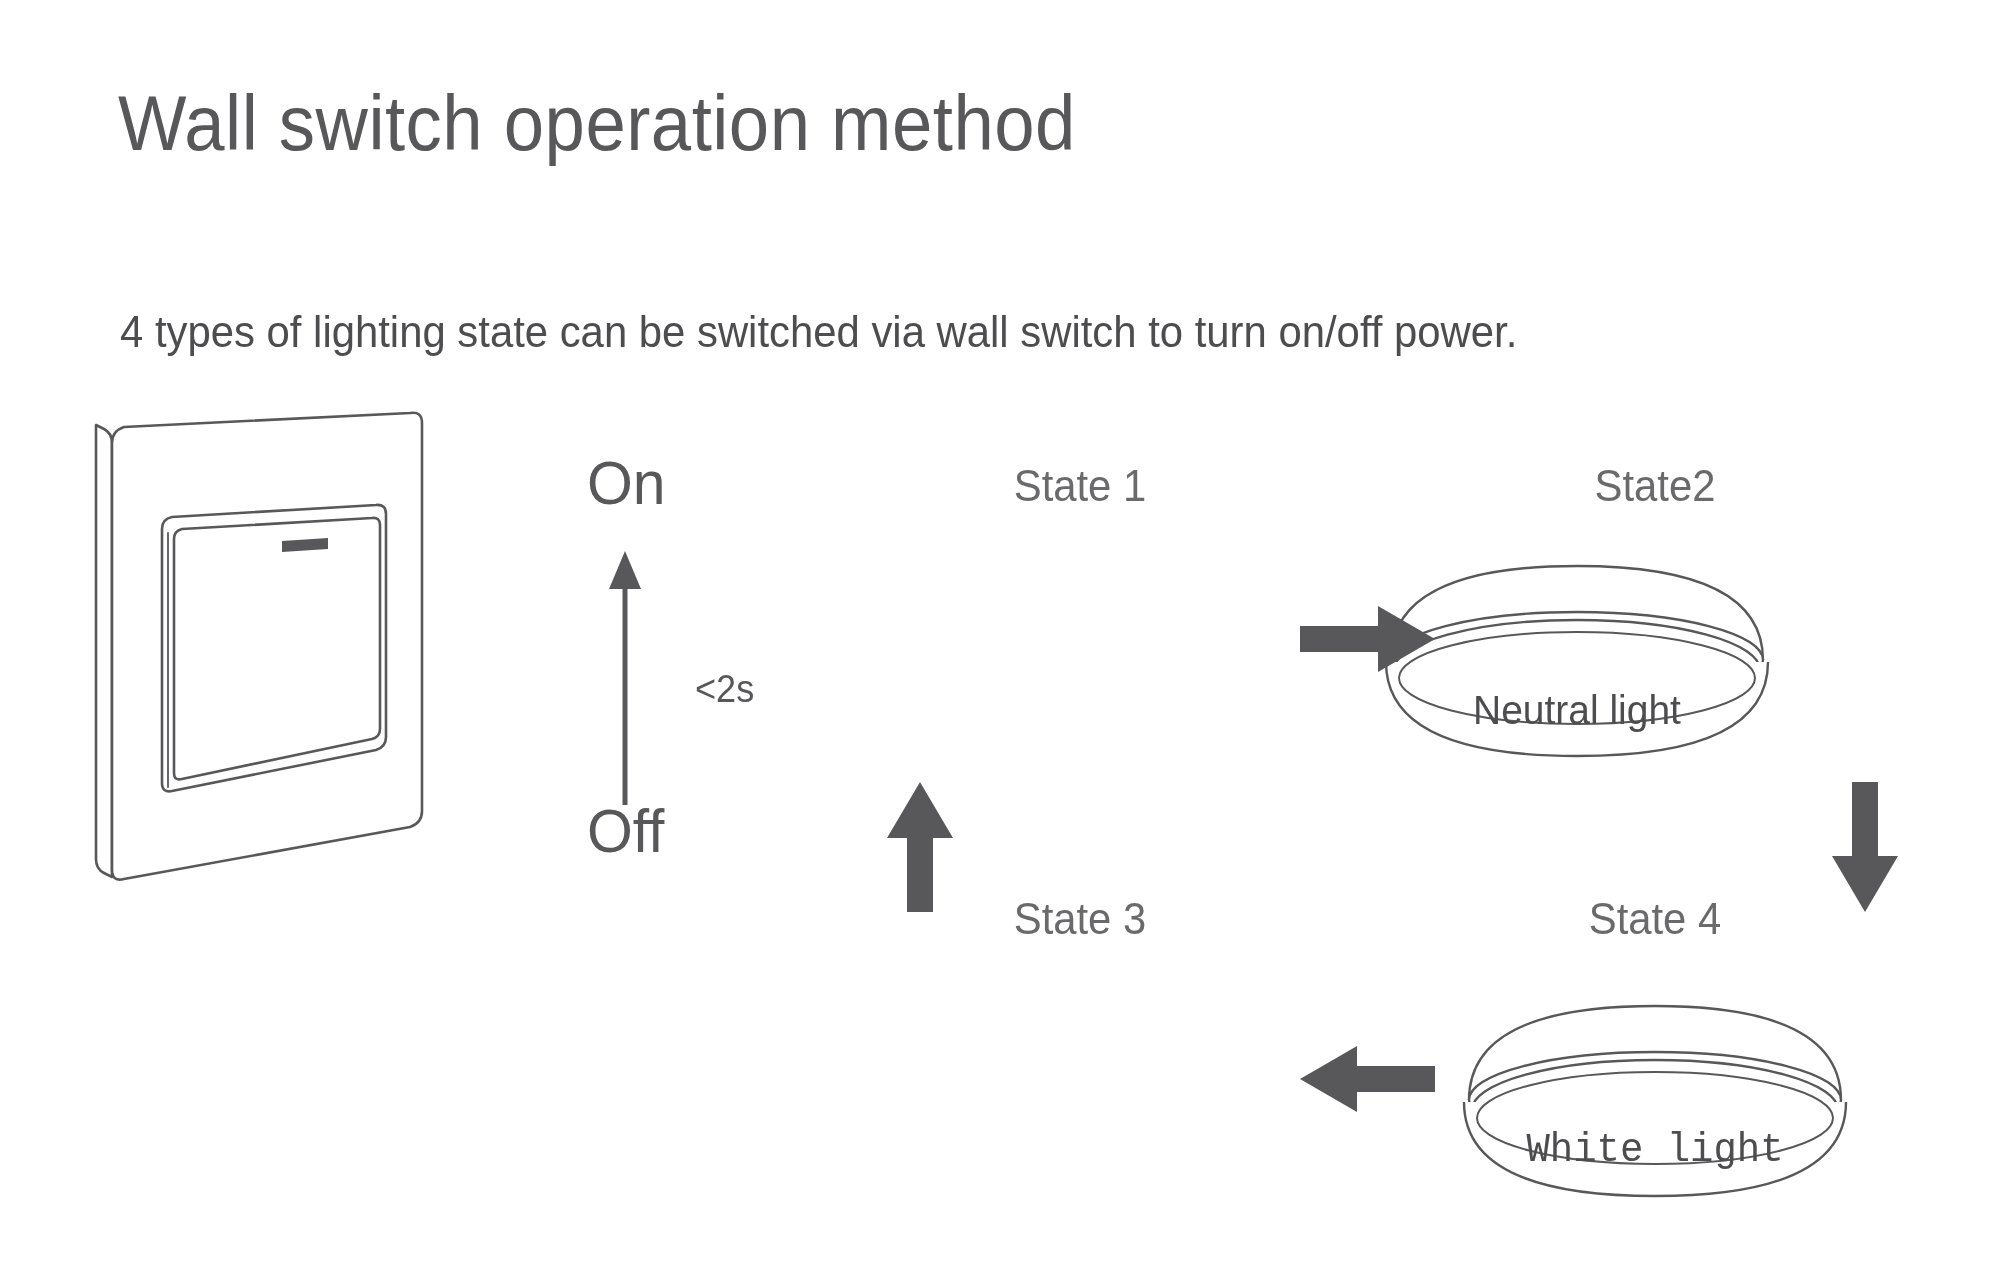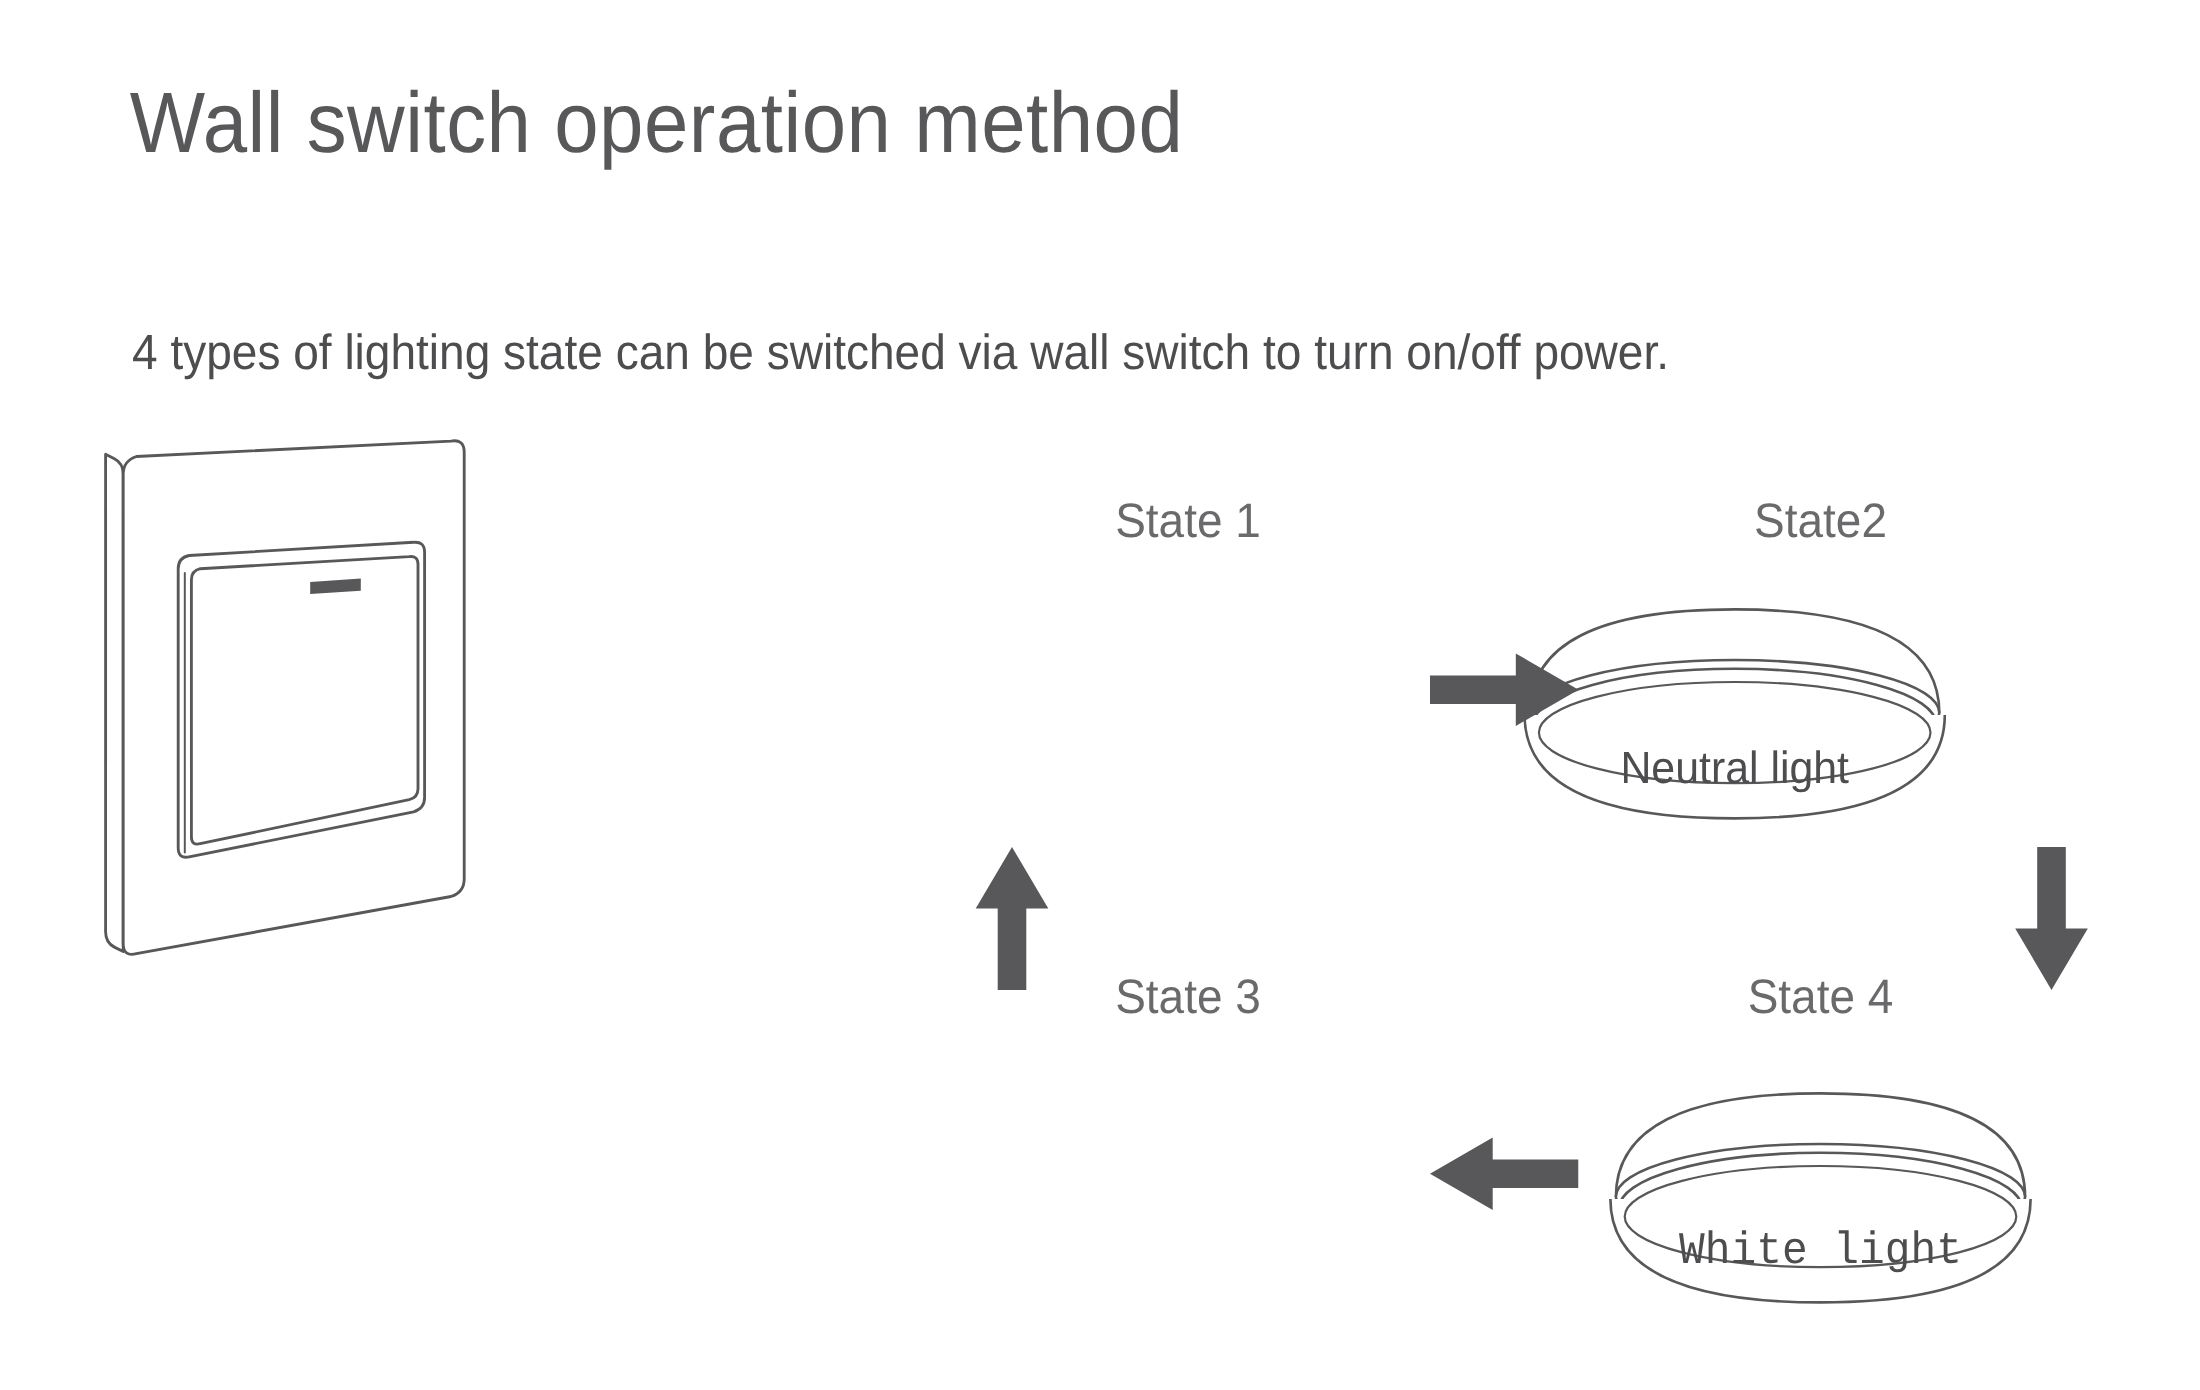--- a/index.html
+++ b/index.html
@@ -4,21 +4,21 @@
 <style>
   html,body{margin:0;padding:0;}
   body{
     width:2000px;height:1264px;
     background:#ffffff;
     font-family:"Liberation Sans", sans-serif;
     color:#4d4d4f;
     overflow:hidden;
     position:relative;
   }
-  .page{position:absolute;inset:0;}
+  .page{position:absolute;inset:0;margin-top:12px;}
 
   
   .title{
     position:absolute;left:118px;top:72px;
     font-size:78px;line-height:1;
     font-weight:300;
     letter-spacing:0.5px;
     color:#58585a;
     white-space:nowrap;
     transform:scaleX(0.93);
@@ -115,20 +115,33 @@
 
         <path d="M78 126 L78 380" stroke-width="1.8"></path>
       </g>
 
       <g>
         <path d="M192 134 L238 131 L238 142 L192 145 Z" fill="#58585a"></path>
       </g>
     </svg>
   </div>
 
+  <div class="onoff">
+    <div class="lbl-on">On</div>
+
+    <div class="thin-arrow">
+      <svg viewBox="0 0 60 260" xmlns="http://www.w3.org/2000/svg">
+        <line x1="30" y1="258" x2="30" y2="34" stroke="#58585a" stroke-width="5"></line>
+        <path d="M30 4 L46 42 L14 42 Z" fill="#58585a"></path>
+      </svg>
+    </div>
+
+    <div class="dur">&lt;2s</div>
+    <div class="lbl-off">Off</div>
+  </div>
 
   <div class="state-cap" id="cap-1">State 1</div>
   <div class="state-cap" id="cap-2">State2</div>
   <div class="state-cap" id="cap-3">State 3</div>
   <div class="state-cap" id="cap-4">State 4</div>
 
 
   <div class="lamp" id="lamp-2">
     <svg viewBox="0 0 400 230" fill="none" xmlns="http://www.w3.org/2000/svg">
       <g stroke="#58585a" stroke-width="2.4" fill="#ffffff">

